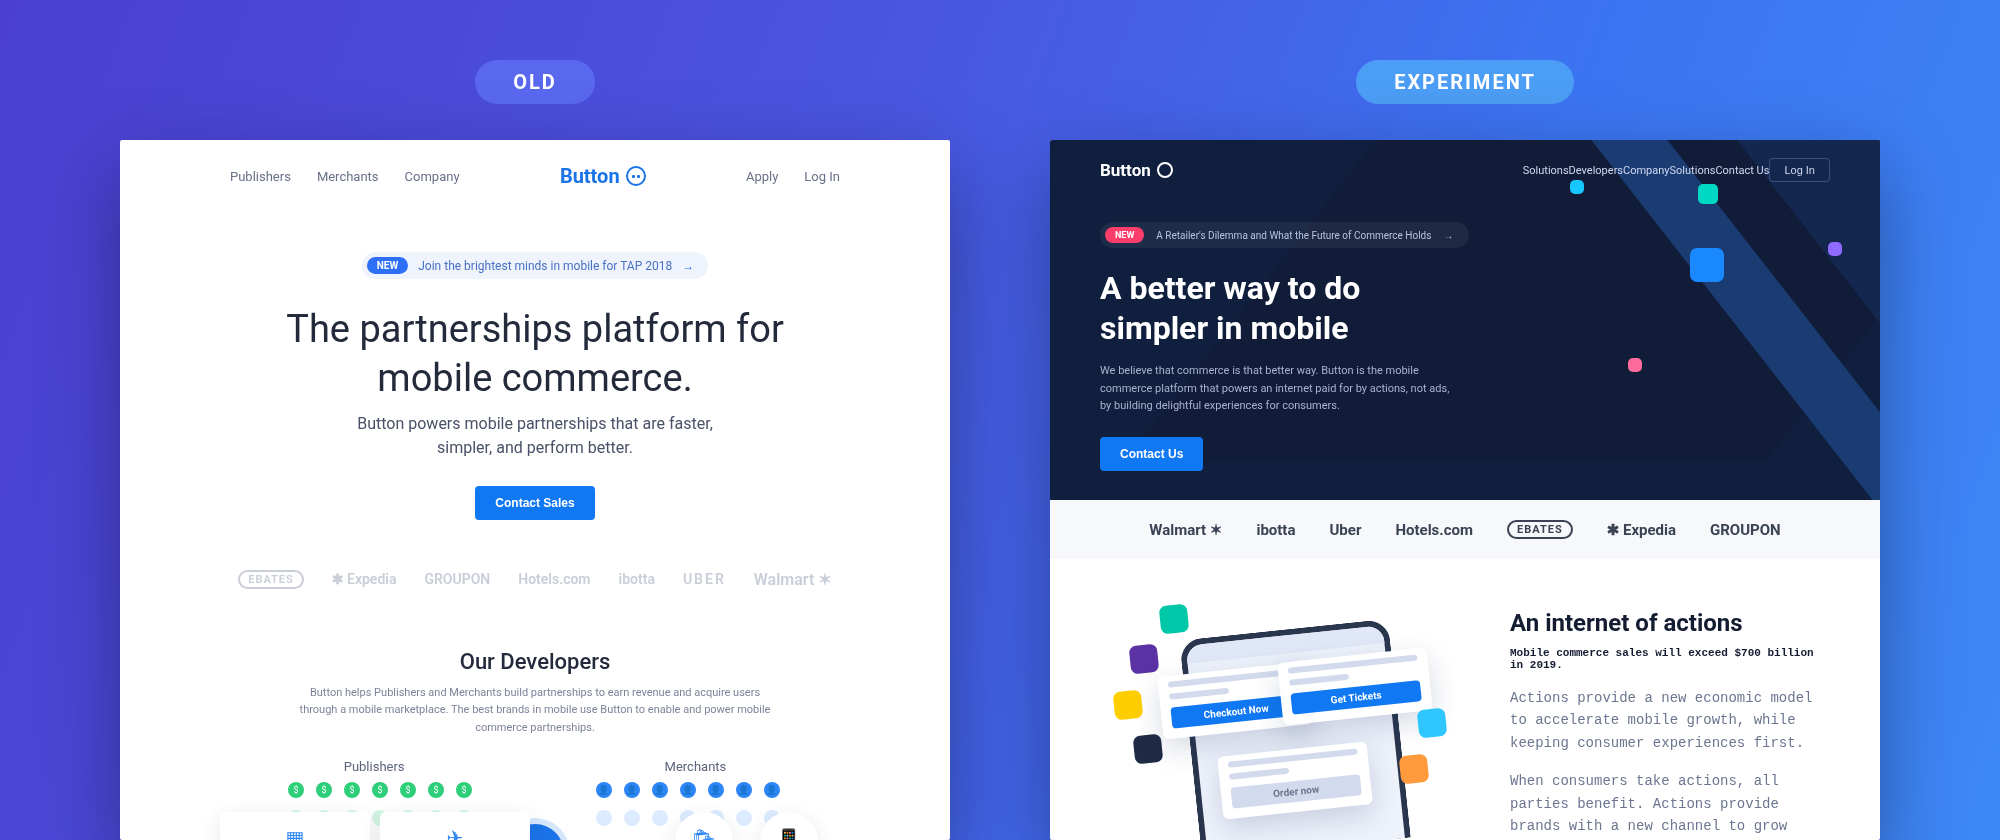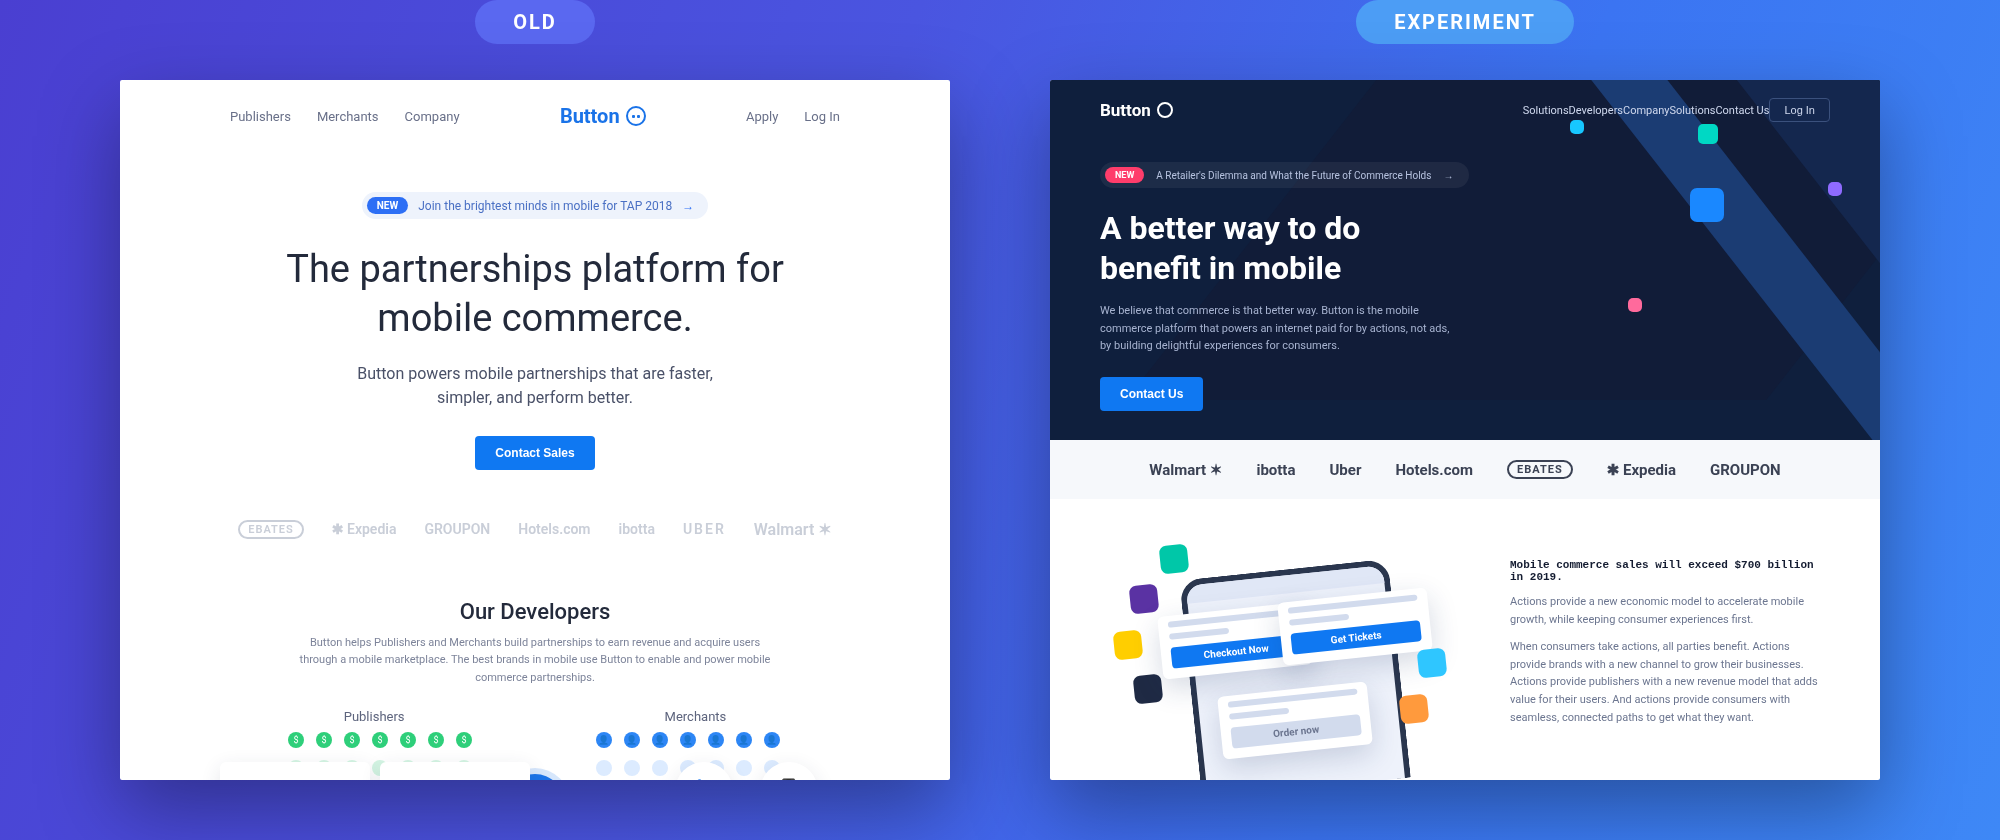--- a/index.html
+++ b/index.html
@@ -3,20 +3,21 @@
 <meta charset="utf-8">
 <style>
   * { box-sizing: border-box; margin: 0; padding: 0; }
   html, body { width: 2000px; height: 840px; overflow: hidden; font-family: -apple-system, BlinkMacSystemFont, "Segoe UI", Roboto, Helvetica, Arial, sans-serif; }
   .stage {
     width: 2000px; height: 840px;
     background: linear-gradient(110deg, #4a3fd1 0%, #4a55e0 40%, #3b74f2 70%, #3e88f6 100%);
     position: relative;
     display: flex;
     justify-content: center;
+    padding-top: 60px;
   }
   .columns { display: flex; gap: 100px; }
   .col { display: flex; flex-direction: column; align-items: center; }
   .pill {
     border-radius: 999px;
     padding: 10px 38px;
     color: #fff;
     font-weight: 700;
     letter-spacing: 2px;
     font-size: 20px;
@@ -52,21 +53,21 @@
   }
   .announce {
     margin: 40px auto 26px; width: fit-content; display: flex; align-items: center; gap: 10px;
     background: #eef3fc; border-radius: 999px; padding: 5px 14px 5px 5px;
     font-size: 12px; color: #4a70c4;
   }
   .announce .new { background: #2d6ff5; color:#fff; border-radius: 999px; padding: 3px 10px; font-size: 10px; font-weight: 700; }
   .announce .arrow { color:#2d6ff5; font-weight:700; }
   .hero-old { text-align: center; padding: 0 120px; }
   .hero-old h1 { font-size: 38px; font-weight: 400; color: #232a3b; line-height: 1.3; }
-  .hero-old p.sub { font-size: 16px; color: #4a5168; margin-top: 18px; line-height: 1.5; }
+  .hero-old p.sub { font-size: 16px; color: #4a5168; margin-top: 8px; line-height: 1.5; }
   .btn-primary {
     display: inline-block; background: #0f78f2; color: #fff; font-size: 12px; font-weight: 600;
     padding: 10px 20px; border-radius: 4px; margin-top: 26px; border:none;
   }
   .logo-row {
     display: flex; justify-content: center; gap: 28px; flex-wrap: wrap;
     margin-top: 50px; color: #c9ced8; font-size: 14px; font-weight: 600;
     align-items: center;
   }
   .logo-row span { white-space: nowrap; }
@@ -158,21 +159,21 @@
   .tile .btn { background:#0f78f2; color:#fff; font-size:10px; font-weight:700; border-radius:4px; padding:5px 10px; text-align:center; margin:8px 10px 10px;}
   .app-badge { position:absolute; width:28px; height:28px; border-radius:7px; transform:rotate(-6deg);}
   .app-badge.a1 { background:#00c7a8; left:70px; top:-4px;}
   .app-badge.a2 { background:#5a32a3; left:40px; top:36px;}
   .app-badge.a3 { background:#ffce00; left:24px; top:82px;}
   .app-badge.a4 { background:#1f2a44; left:44px; top:126px;}
   .app-badge.b1 { background:#2fc6ff; left:328px; top:100px;}
   .app-badge.b2 { background:#ff9a3d; left:310px; top:146px;}
   .exp-copy h2 { font-size:24px; color:#141c31; font-weight:700;}
   .exp-copy strong { display:block; font-size:11px; color:#141c31; margin-top:10px;font-family:Liberation Mono, monospace;}
-  .exp-copy p { font-size:11px; color:#6c7690; margin-top:10px; line-height:1.6; max-width:380px;}
+  .exp-copy p { font-size:14px; color:#6c7690; margin-top:16px; line-height:1.6; max-width:380px;font-family:Liberation Mono, monospace;}
 </style>
 </head>
 <body>
 
 <div class="stage">
   <div class="columns">
 
     <div class="col">
       <div class="pill old">OLD</div>
       <div class="site">
@@ -318,21 +319,21 @@
           </div>
 
           <div class="exp-ann">
             <span class="new">NEW</span>
             <span>A Retailer's Dilemma and What the Future of Commerce Holds</span>
             <span>→</span>
           </div>
 
           <h1>
             <span>A better way to do</span><br>
-            <span>benefit in mobile</span>
+            <span>simpler in mobile</span>
           </h1>
           <p class="sub">We believe that commerce is that better way. Button is the mobile commerce platform that powers an internet paid for by actions, not ads, by building delightful experiences for consumers.</p>
           <button class="btn-primary">Contact Us</button>
         </div>
 
         <div class="exp-logos">
           <span>Walmart ✶</span>
           <span>ibotta</span>
           <span>Uber</span>
           <span>Hotels.com</span>
@@ -362,20 +363,21 @@
             </div>
             <div class="tile" style="left:130px; top:140px; width:150px;">
               <div class="line"></div>
                 <div class="line s"></div>
               <div class="btn" style="background:#d2dbed; color:#6c7690">Order now</div>
             </div>
             <div class="app-badge b1"></div>
             <div class="app-badge b2"></div>
           </div>
           <div class="exp-copy">
+            <h2>An internet of actions</h2>
             <strong>Mobile commerce sales will exceed $700 billion in 2019.</strong>
             <p>Actions provide a new economic model to accelerate mobile growth, while keeping consumer experiences first.</p>
             <p>When consumers take actions, all parties benefit. Actions provide brands with a new channel to grow their businesses. Actions provide publishers with a new revenue model that adds value for their users. And actions provide consumers with seamless, connected paths to get what they want.</p>
           </div>
         </div>
 
       </div>
     </div>
 
   </div>

